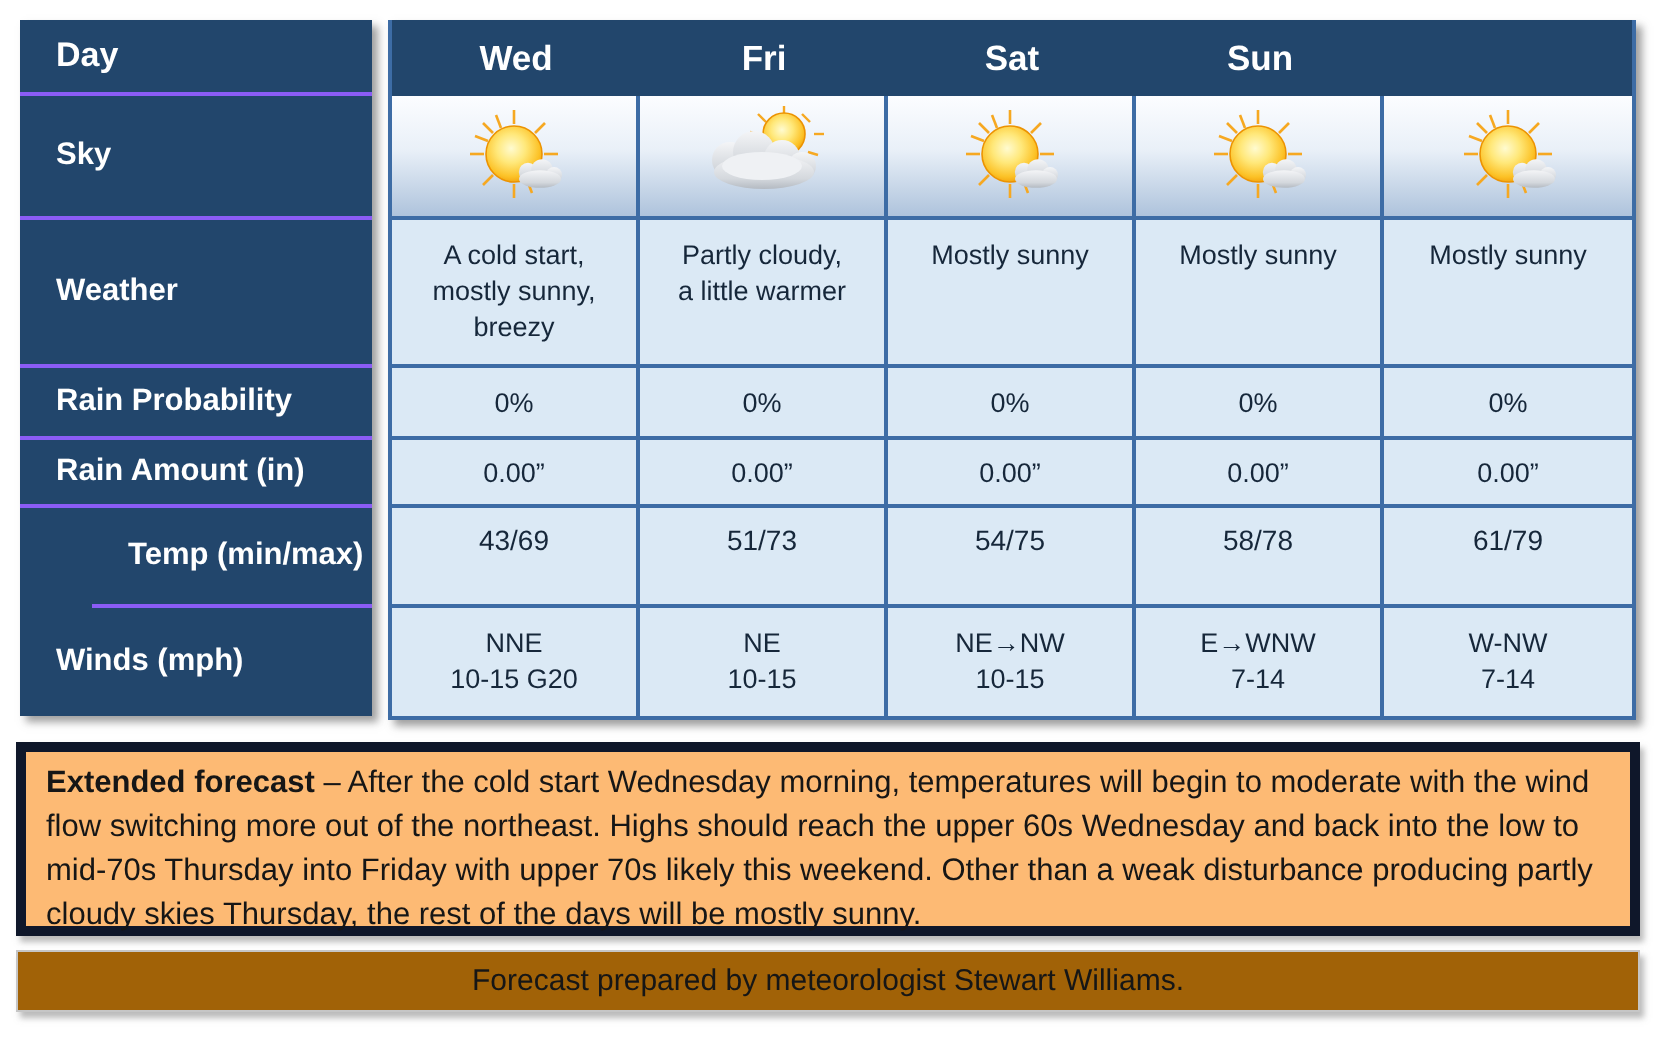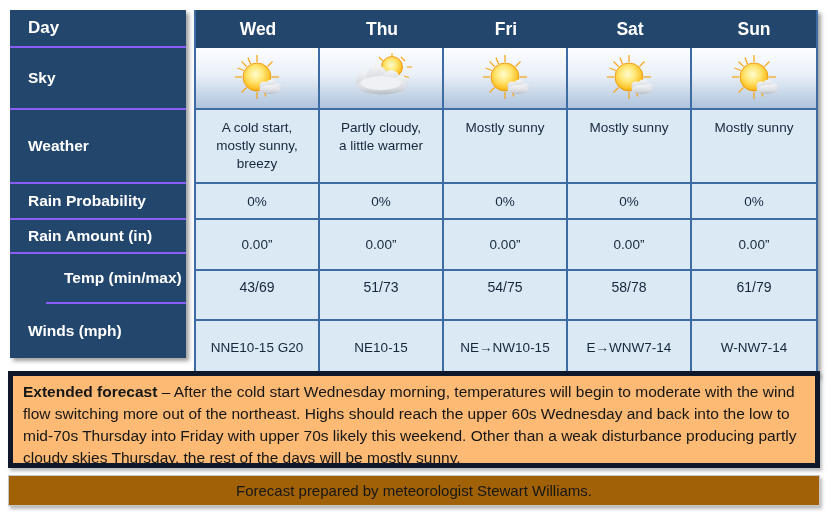--- a/index.html
+++ b/index.html
@@ -56,23 +56,23 @@
   .day-header-row .t-cell { border-right:none; height:38px; }
   .day-label { color:#ffffff; font-weight:bold; font-size:17.5px; }
 
   .sky-row { background:linear-gradient(to bottom,#fcfdff 0%,#e9f0f8 45%,#aec3dc 100%); }
   .sky-row .t-cell { height:60px; background:transparent; }
 
   .weather-row .t-cell { height:72px; align-items:flex-start; padding-top:9px; }
   .weather-text { font-size:13.5px; line-height:1.32; white-space:pre-line; color:var(--value-color); }
 
   .rainp-row .t-cell  { height:34px; }
-  .raina-row .t-cell  { height:49px; }
+  .raina-row .t-cell  { height:32px; }
   .temp-row .t-cell   { height:48px; align-items:flex-start; padding-top:8px; }
-  .winds-row .t-cell  { height:54px; flex-direction:row; justify-content:center; }
+  .winds-row .t-cell  { height:54px; flex-direction:column; justify-content:center; }
 
   .cell-value { font-size:13.5px; color:var(--value-color); }
   .temp-row .cell-value { font-size:14px; }
   .wind-dir, .wind-speed { font-size:13.5px; line-height:1.35; color:var(--value-color); }
 
   
   .extended-box {
     position:absolute; left:8px; top:371px; width:812px; height:97px;
     background:#fdba74; border:5px solid #0f172a;
     box-shadow:2px 3px 3px rgba(120,120,120,0.5);
@@ -135,23 +135,20 @@
       </div>
   </aside>
 
   <div class="forecast-table">
 
     <div class="t-row day-header-row">
       <div class="t-cell">
           <span class="day-label">Wed</span>
         </div>
       <div class="t-cell">
-          <span class="day-label">Thu</span>
-        </div>
-      <div class="t-cell">
           <span class="day-label">Fri</span>
         </div>
       <div class="t-cell">
           <span class="day-label">Sat</span>
         </div>
       <div class="t-cell">
           <span class="day-label">Sun</span>
         </div>
     </div>
 

